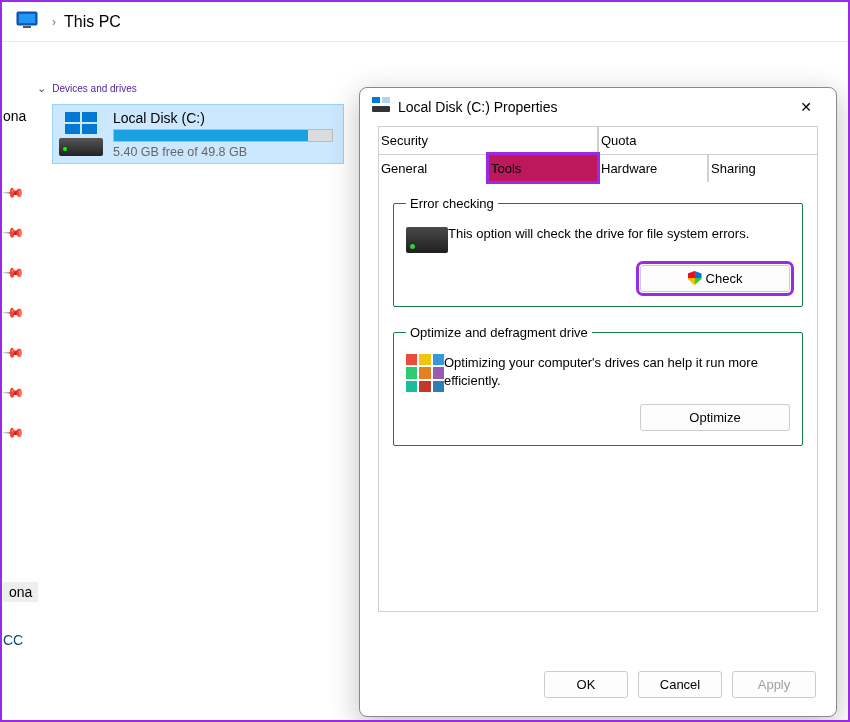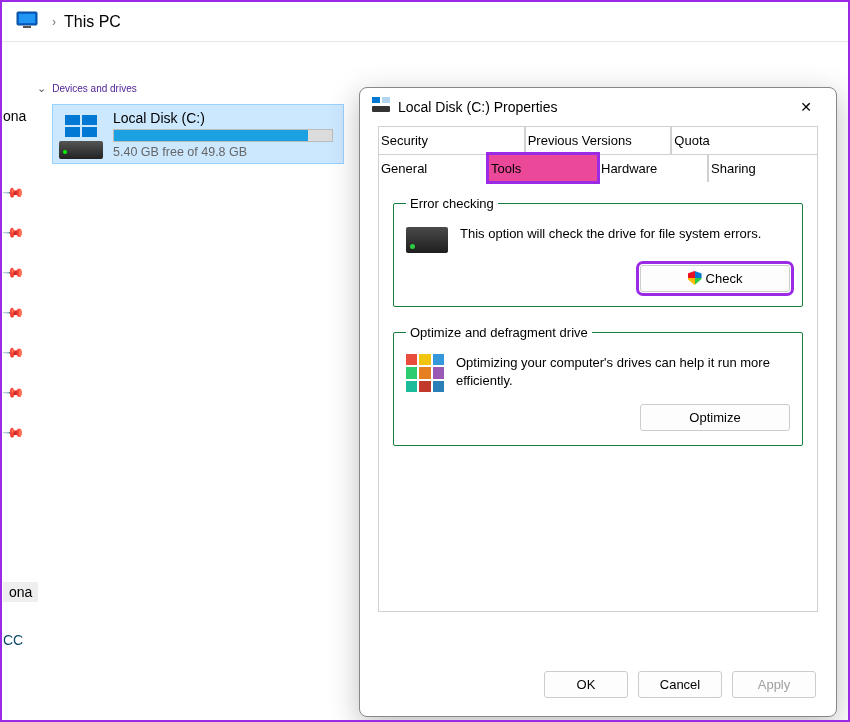--- a/index.html
+++ b/index.html
@@ -21,21 +21,21 @@
     .ona { position: absolute; left: 1px; top: 66px; font-size: 14px; color: #000; }
     .ona2 { position: absolute; left: 1px; top: 540px; font-size: 14px; background:#eee; padding:2px 6px; color:#000; }
     .cc { position: absolute; left: 1px; top: 590px; font-size: 14px; color:#0c4a6e; }
 
     
     .section-header { position: absolute; left: 35px; top: 40px; display: flex; align-items: center; cursor: pointer; }
     .open-caret { color: #555; font-size: 11px; margin-right: 6px; }
     .section-title { color: #4c1d95; font-size: 10px; }
 
     
-    .drive-row { position: absolute; left: 50px; top: 62px; width: 292px; height: 60px; display: flex; align-items: flex-end; background: #cce8ff; border: 1px solid #99d1ff; padding: 4px 6px; cursor: pointer; }
+    .drive-row { position: absolute; left: 50px; top: 62px; width: 292px; height: 60px; display: flex; align-items: center; background: #cce8ff; border: 1px solid #99d1ff; padding: 4px 6px; cursor: pointer; }
     .drive-thumb { width: 44px; height: 44px; margin-right: 10px; position: relative; }
     .drive-body-shape { position: absolute; bottom: 0; width: 44px; height: 18px; background: linear-gradient(#555,#222); border-radius: 2px; }
     .drive-led { position: absolute; bottom: 5px; left: 4px; width: 4px; height: 4px; background: #0f0; border-radius: 50%; }
     .win-squares { position: absolute; top: 0; left: 6px; width: 32px; height: 22px; display: grid; grid-template-columns: 1fr 1fr; grid-template-rows: 1fr 1fr; gap: 2px; }
     .win-squares div { background: #0078d4; }
     .drive-info { flex: 1; }
     .drive-name { font-size: 14px; color: #000; }
     .drive-bar { width: 220px; height: 13px; background: #dcdcdc; margin: 3px 0; border: 1px solid #bbb; }
     .drive-fill { height: 100%; background: #1ba1e2; width: 89%; }
     .drive-free { font-size: 12.5px; color: #666; }
@@ -46,28 +46,28 @@
     .title-icon { margin-right: 8px; }
     .dlg-title { font-size: 14px; flex: 1; }
     .close-btn { width: 36px; height: 28px; display: flex; align-items: center; justify-content: center; font-size: 14px; cursor: pointer; border-radius:4px; }
 
     
     .tabs { padding: 0 18px; }
     .tab-row { display: flex; }
     .tab { flex:1; font-size: 13px; padding: 6px 2px; border: 1px solid #d0d0d0; background: #fff; cursor: pointer; position: relative; border-bottom: none; }
     .tab.row1 { border-top: 1px solid #d0d0d0; }
     .tab.row2 { }
-    .tab.active { background: #ec4899; z-index: 2; }
+    .tab.active { background: #be185d; z-index: 2; }
     .tab.highlighted { outline: 3px solid #9a2ae5; outline-offset: -1px; z-index:3; }
 
     .tab-body { border: 1px solid #d0d0d0; border-top: none; margin: 0 18px; height: 430px; padding: 14px 14px; }
 
     fieldset.groupbox { border: 1px solid #15803d; border-radius: 2px; margin-bottom: 18px; padding: 14px 12px 14px 12px; position: relative; }
     fieldset.groupbox > legend { font-size: 13px; color: #000; padding: 0 4px; }
-    .grp-row { display: flex; align-items: flex-start; gap: 12px; }
+    .grp-row { display: flex; align-items: flex-start; gap: 0; }
     .grp-text { font-size: 13px; color: #000; line-height: 1.35; flex:1; }
 
     .hdd-icon { width: 42px; height: 26px; background: linear-gradient(#4a4a4a,#1e1e1e); border-radius: 2px; position: relative; margin-top:2px; }
     .hdd-icon:before { content:''; position:absolute; left:4px; bottom:4px; width:5px; height:5px; background:#2ecc40; border-radius:50%; }
 
     .defrag-icon { width: 38px; height: 38px; display: grid; grid-template-columns: repeat(3,1fr); grid-template-rows: repeat(3,1fr); gap:2px; }
     .defrag-icon div:nth-child(1){background:#e74c3c;} .defrag-icon div:nth-child(2){background:#f1c40f;} .defrag-icon div:nth-child(3){background:#3498db;}
     .defrag-icon div:nth-child(4){background:#2ecc71;} .defrag-icon div:nth-child(5){background:#e67e22;} .defrag-icon div:nth-child(6){background:#9b59b6;}
     .defrag-icon div:nth-child(7){background:#1abc9c;} .defrag-icon div:nth-child(8){background:#c0392b;} .defrag-icon div:nth-child(9){background:#2980b9;}
 
@@ -148,21 +148,20 @@
             <rect x="0" y="9" width="18" height="6" rx="1" fill="#333"></rect>
           </svg>
       </span>
       <span class="dlg-title">Local Disk (C:) Properties</span>
       <div class="close-btn">✕</div>
     </div>
 
     <div class="tabs">
       <div class="tab-row">
         <div class="tab row1">Security</div>
-        <div class="tab row1">Previous Versions</div>
         <div class="tab row1">Quota</div>
       </div>
       <div class="tab-row">
         <div class="tab row2">General</div>
         <div class="tab row2 active highlighted">Tools</div>
         <div class="tab row2">Hardware</div>
         <div class="tab row2">Sharing</div>
       </div>
     </div>
 

